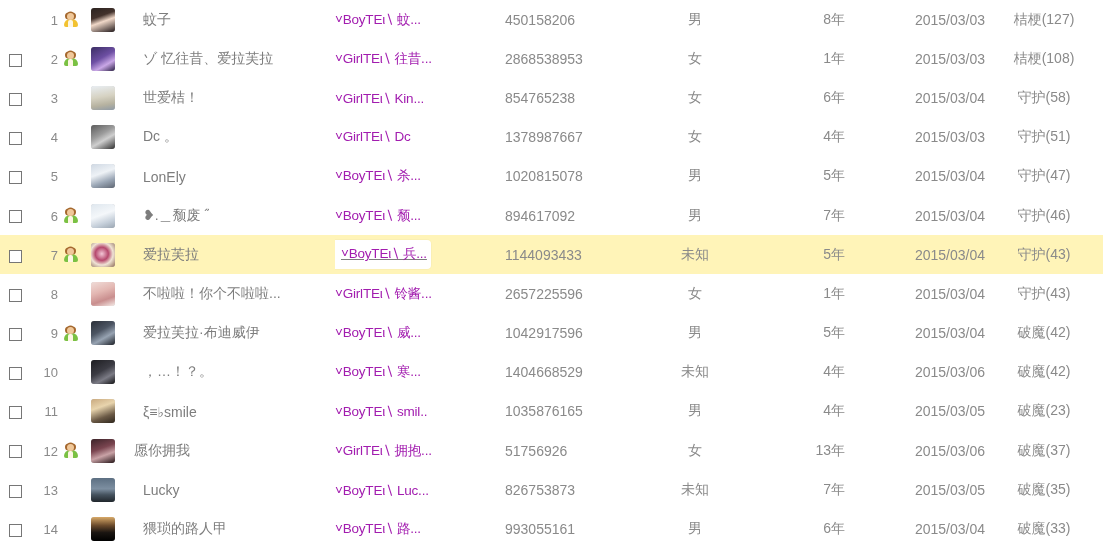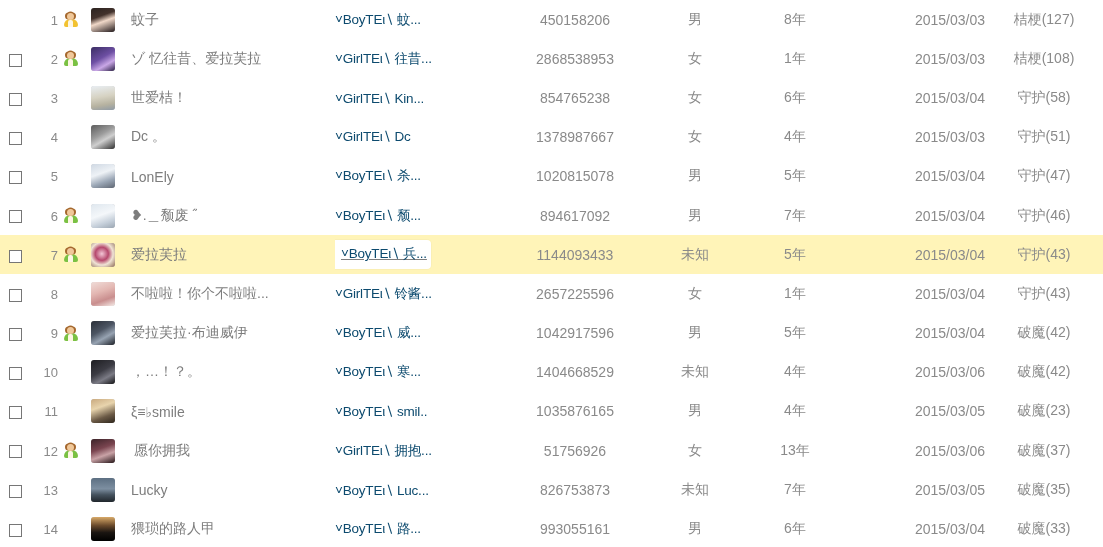--- a/index.html
+++ b/index.html
@@ -38,23 +38,23 @@
     overflow: hidden;
   }
 
   
   .col-check   { width: 30px;  text-align: center; }
   .col-index   { width: 28px;  text-align: right; padding-right: 4px; }
   .col-rank    { width: 26px;  text-align: center; }
   .col-avatar  { width: 38px;  text-align: center; }
   .col-name    { width: 213px; text-align: left; }
   .col-group   { width: 170px; text-align: left; }
-  .col-qq      { width: 140px; text-align: center; }
+  .col-qq      { width: 140px; }
   .col-gender  { width: 100px; text-align: center; }
-  .col-years   { width: 100px; text-align: center; }
+  .col-years   { width: 100px; text-align: right; }
   .col-date    { width: 140px; text-align: right; }
   .col-title   { width: 118px; text-align: center; }
 
   
   .checkbox {
     display: inline-block;
     width: 13px;
     height: 13px;
     border: 1px solid #767676;
     background: #fff;
@@ -120,33 +120,33 @@
     background: #c9c9c9;
   }
   .avatar .ov {
     position: absolute;
     inset: 0;
   }
 
   .name-text {
     font-size: 14px;
     color: #7d7d7d;
-    margin-left: 9px;
+    margin-left: 21px;
     display: inline-block;
     max-width: 178px;
     overflow: hidden;
     text-overflow: ellipsis;
     white-space: nowrap;
     vertical-align: middle;
   }
   .name-text.indent { margin-left: 12px; }
 
   .group-text {
     font-size: 13.5px;
-    color: #0c4a6e;
+    color: #a21caf;
     letter-spacing: -0.2px;
   }
 
   
   .group-pop {
     display: inline-block;
     background: #ffffff;
     border-radius: 4px;
     padding: 5px 4px 6px 10px;
     box-shadow: 0 0 0 1px rgba(0,0,0,0.02);

